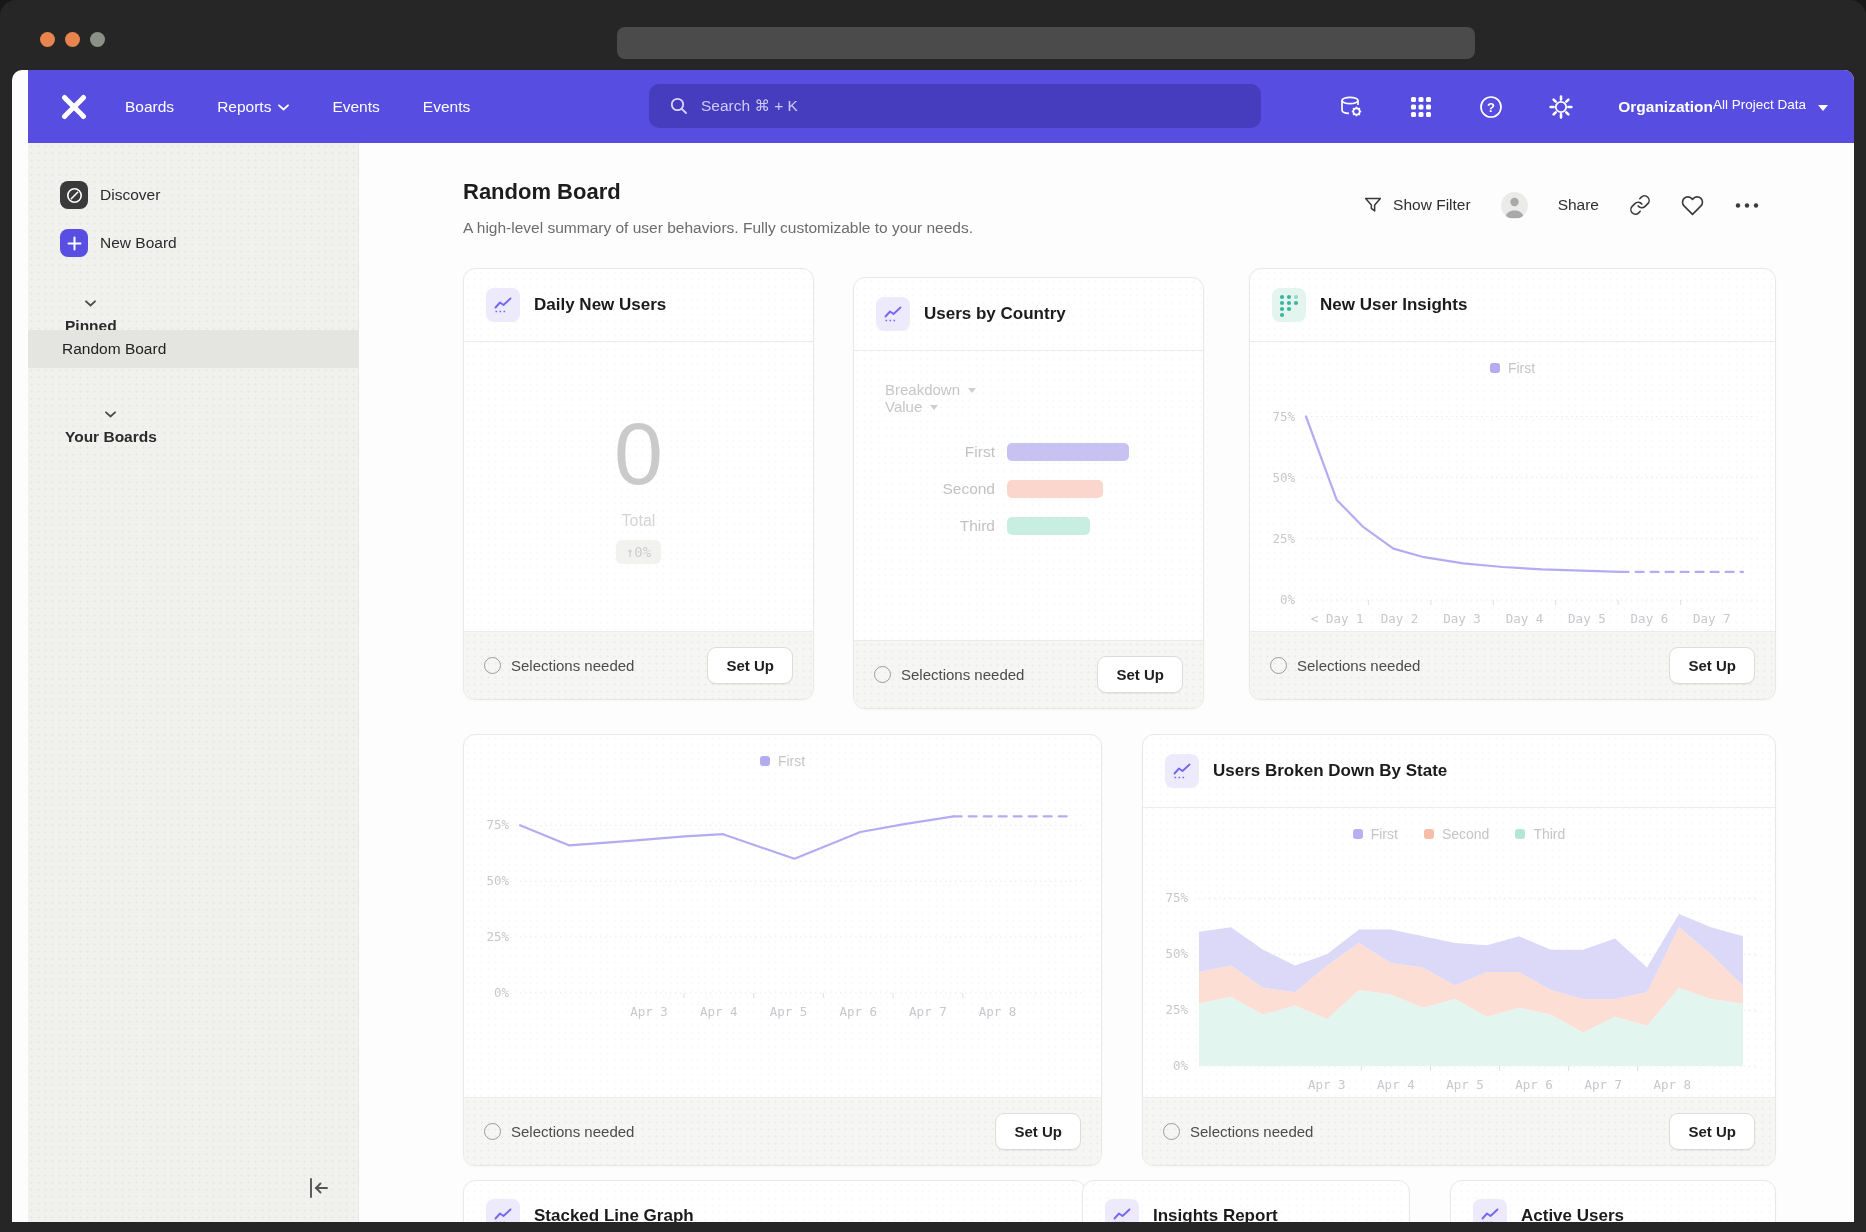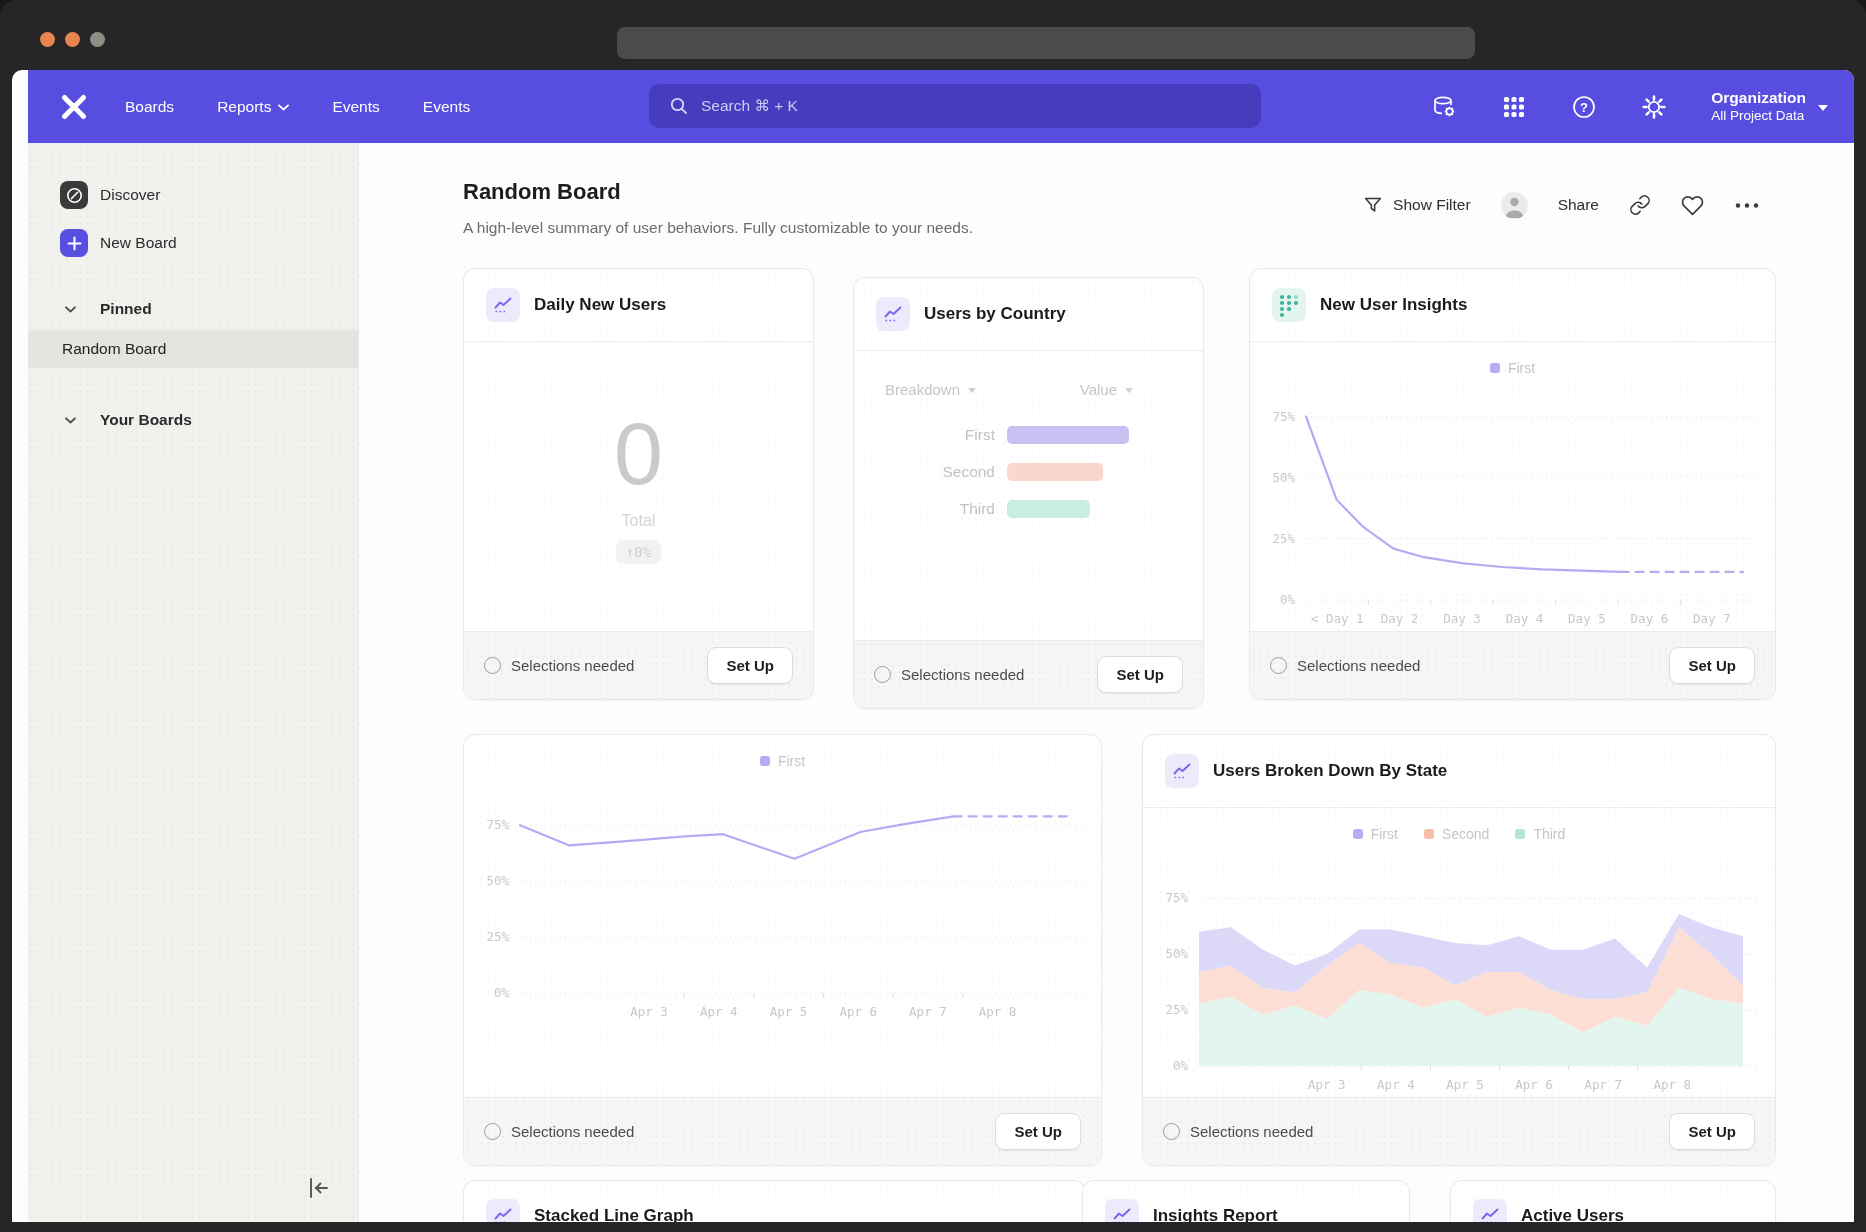--- a/index.html
+++ b/index.html
@@ -22,36 +22,36 @@
   .logo{margin-left:33px;margin-right:38px;width:26px;height:26px;flex:none;}
   .navitems{display:flex;gap:43px;align-items:center;}
   .navitem{color:#fff;font-size:15.5px;font-weight:500;text-decoration:none;display:flex;align-items:center;gap:7px;cursor:pointer;}
   .navitem svg{margin-top:2px;}
   .search{position:absolute;left:621px;top:14px;width:612px;height:44px;border-radius:10px;
           background:rgba(10,5,70,0.22);display:flex;align-items:center;padding-left:20px;box-sizing:border-box;gap:12px;}
   .search-ph{color:#cfcbf4;font-size:15.5px;}
   .nav-right{position:absolute;right:26px;top:0;bottom:0;display:flex;align-items:center;gap:44px;}
   .nav-ico{width:26px;height:26px;display:flex;align-items:center;justify-content:center;background:none;border:none;padding:0;cursor:pointer;}
   .org{display:flex;align-items:center;gap:12px;cursor:pointer;}
-  .org-lines{display:flex;flex-direction:column;line-height:1.25;color:#fff;}
+  .org-lines{display:flex;flex-direction:row;line-height:1.25;color:#fff;}
   .org-name{font-size:15.5px;font-weight:700;}
   .org-scope{font-size:13.5px;font-weight:400;}
   .tri-down{width:0;height:0;border-left:5.5px solid transparent;border-right:5.5px solid transparent;border-top:6px solid #fff;margin-top:3px;}
 
   .app-body{display:flex;height:calc(100% - 73px);}
 
   
   .sidebar{position:relative;width:331px;flex:none;background:#f1f1ee;border-right:1px solid #e6e6e3;box-sizing:border-box;
            background-image:radial-gradient(rgba(0,0,0,0.03) 1px,transparent 1.2px);background-size:7px 7px;}
   .side-item{position:absolute;left:32px;display:flex;align-items:center;gap:12px;cursor:pointer;}
   .side-ico{width:28px;height:28px;border-radius:8px;display:flex;align-items:center;justify-content:center;flex:none;}
   .side-ico.discover{background:#3a3a3a;}
   .side-ico.newboard{background:#584ee2;}
   .side-label{font-size:15.5px;color:#2b2b2b;font-weight:500;}
-  .side-section{position:absolute;left:37px;display:flex;align-items:center;gap:24px;color:#2e2e2e;cursor:pointer;}
+  .side-section{position:absolute;left:37px;display:flex;align-items:center;gap:10px;color:#2e2e2e;cursor:pointer;flex-direction:column;}
   .side-section .side-label{font-weight:600;}
   .side-row{position:absolute;left:0;right:0;height:38px;display:flex;align-items:center;padding-left:34px;
             font-size:15.5px;color:#222;cursor:pointer;box-sizing:border-box;}
   .side-row.selected{background:#e4e4e1;}
   .collapse{position:absolute;right:26px;bottom:22px;background:none;border:none;padding:0;cursor:pointer;width:26px;height:24px;}
 
   
   .main{position:relative;flex:1;overflow:hidden;background:#fdfdfd;}
   .page-title{position:absolute;left:104px;top:36px;margin:0;font-size:22px;font-weight:700;color:#1c1c1c;}
   .page-sub{position:absolute;left:104px;top:76px;margin:0;font-size:15.5px;color:#6c6c6c;}
@@ -80,21 +80,21 @@
              font-size:15px;font-weight:700;color:#1f1f1f;cursor:pointer;font-family:inherit;box-shadow:0 1px 1px rgba(0,0,0,0.05);}
 
   
   .num-body{display:flex;flex-direction:column;align-items:center;justify-content:center;}
   .big-num{font-size:88px;font-weight:500;color:#cacaca;line-height:1;}
   .num-label{margin-top:14px;font-size:16px;color:#d4d4d4;}
   .num-delta{margin-top:10px;font-family:"DejaVu Sans Mono",monospace;font-size:14px;color:#cfcecb;
              background:#f2f2f0;border-radius:6px;padding:4px 10px;}
 
   
-  .ctl-row{display:flex;justify-content:space-between;padding:30px 70px 0 31px;}
+  .ctl-row{display:flex;justify-content:space-between;padding:30px 70px 0 31px;flex-direction:column;}
   .ctl{display:flex;align-items:center;gap:8px;color:#c6c6c6;font-size:15px;cursor:pointer;}
   .tri-sm{width:0;height:0;border-left:4.5px solid transparent;border-right:4.5px solid transparent;border-top:5px solid #cfcfcf;margin-top:2px;}
   .bars{margin-top:28px;display:flex;flex-direction:column;gap:19px;}
   .bar-row{display:flex;align-items:center;}
   .bar-label{flex:0 0 153px;text-align:right;font-size:15.5px;color:#c2c2c2;padding-right:12px;box-sizing:border-box;}
   .bar-track{width:122px;}
   .bar-fill{height:18px;border-radius:5px;}
 
   
   .chart-body{display:flex;flex-direction:column;padding-top:10px;}

